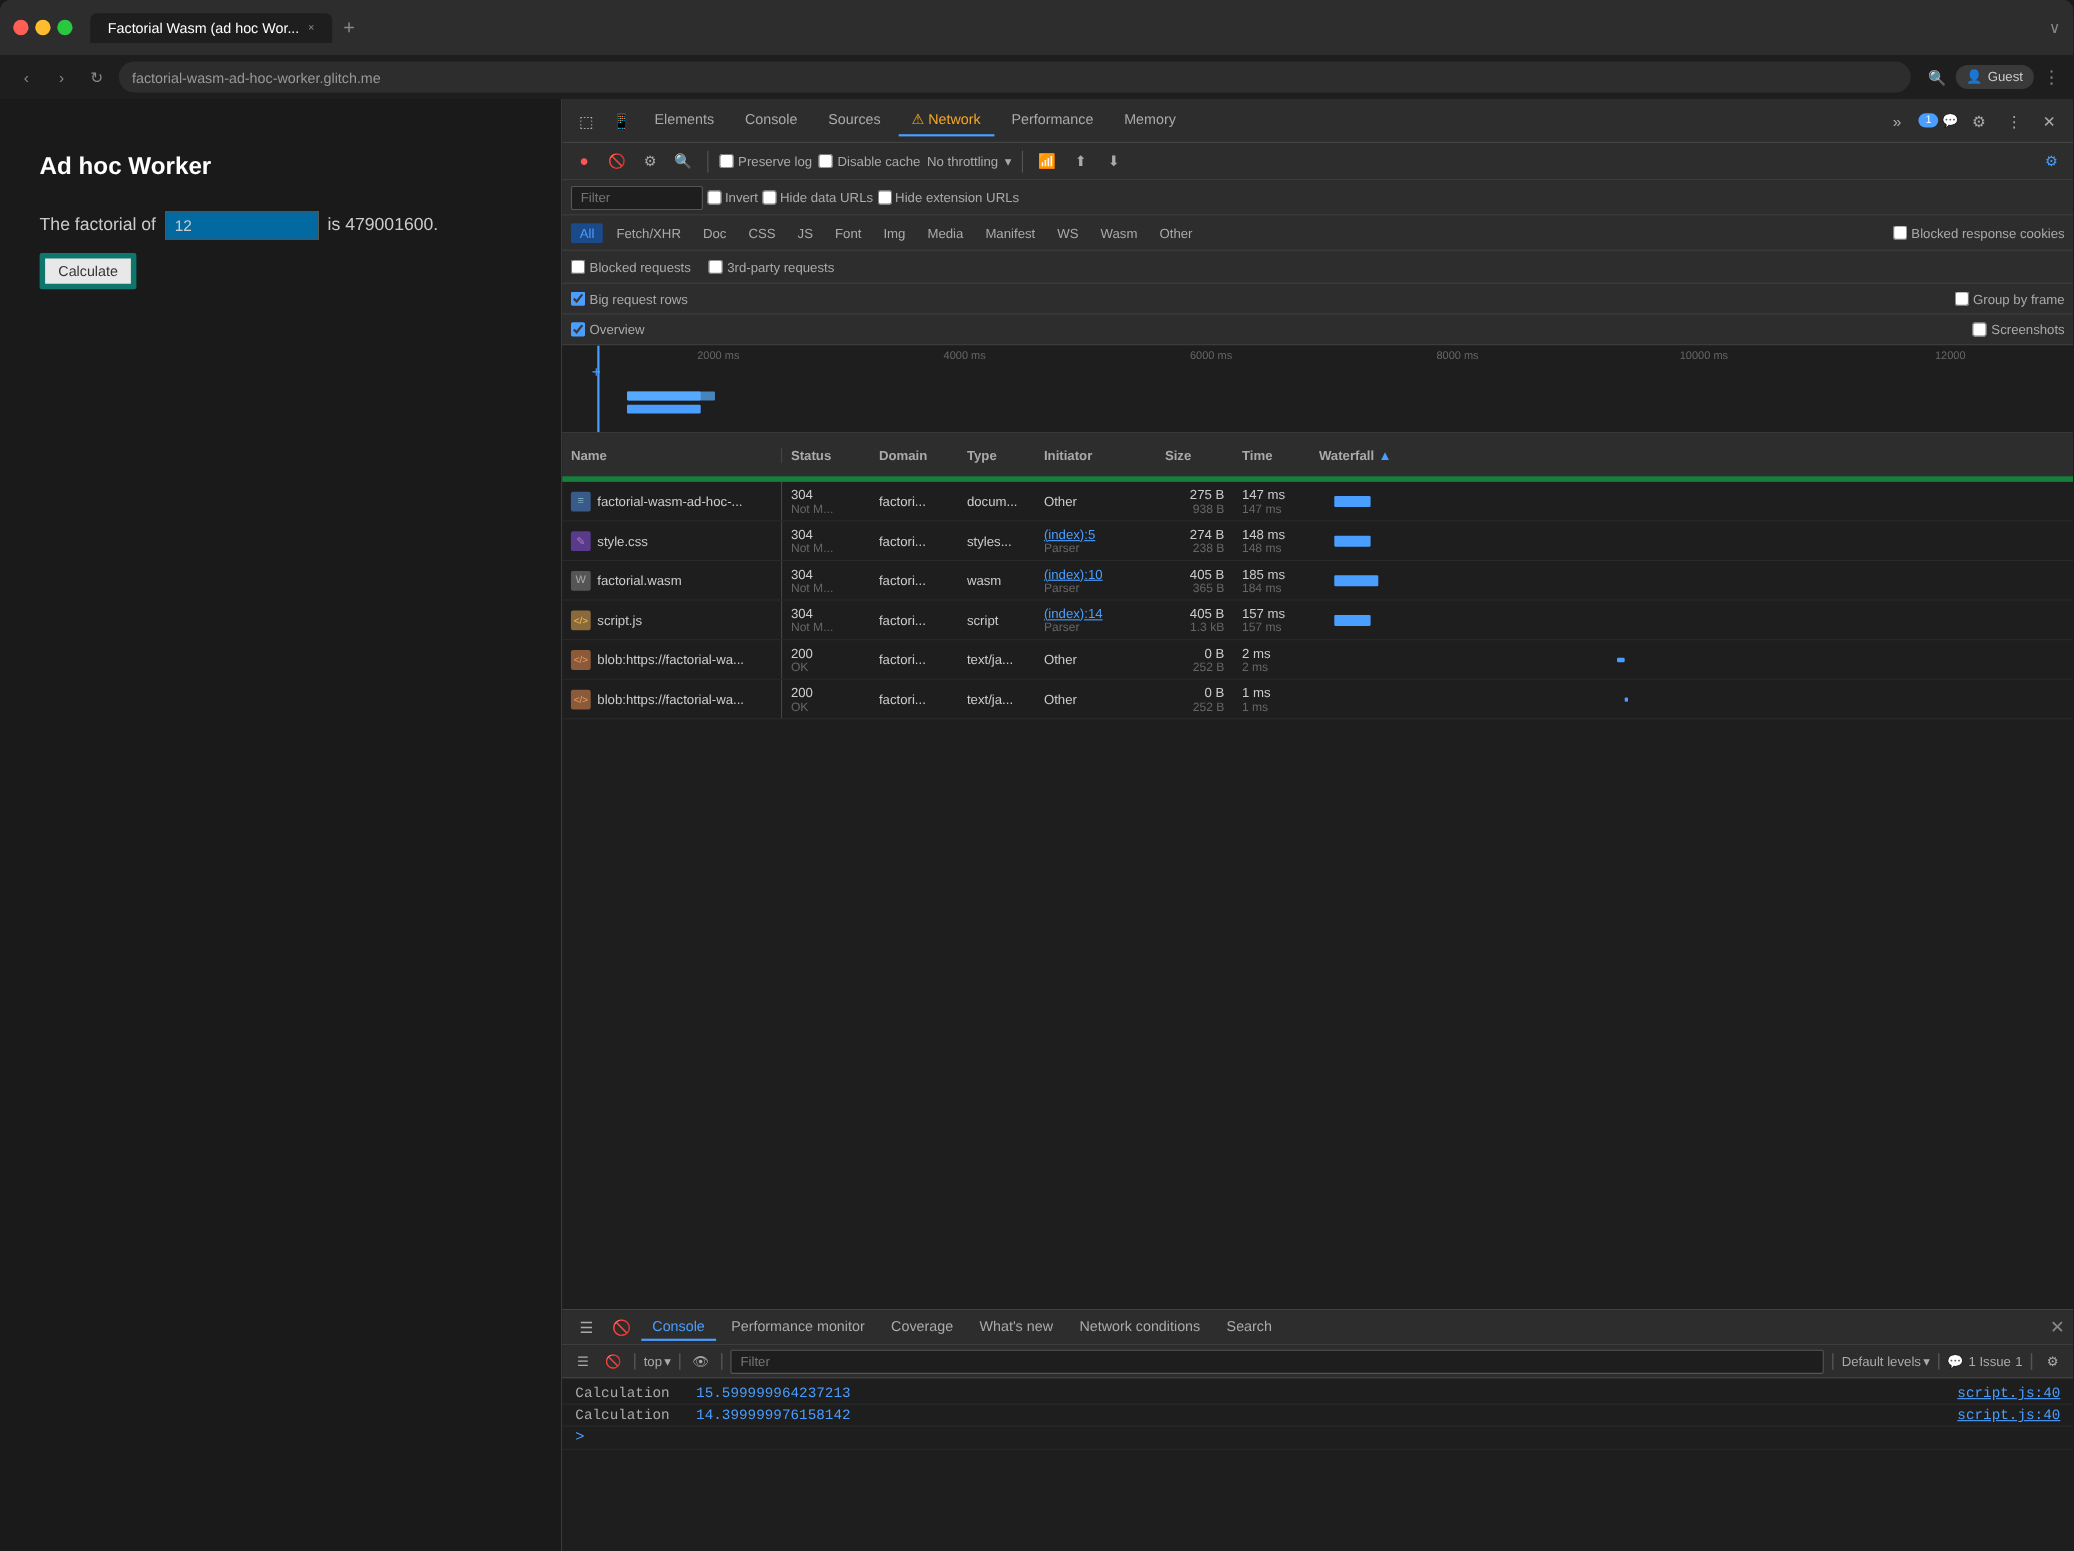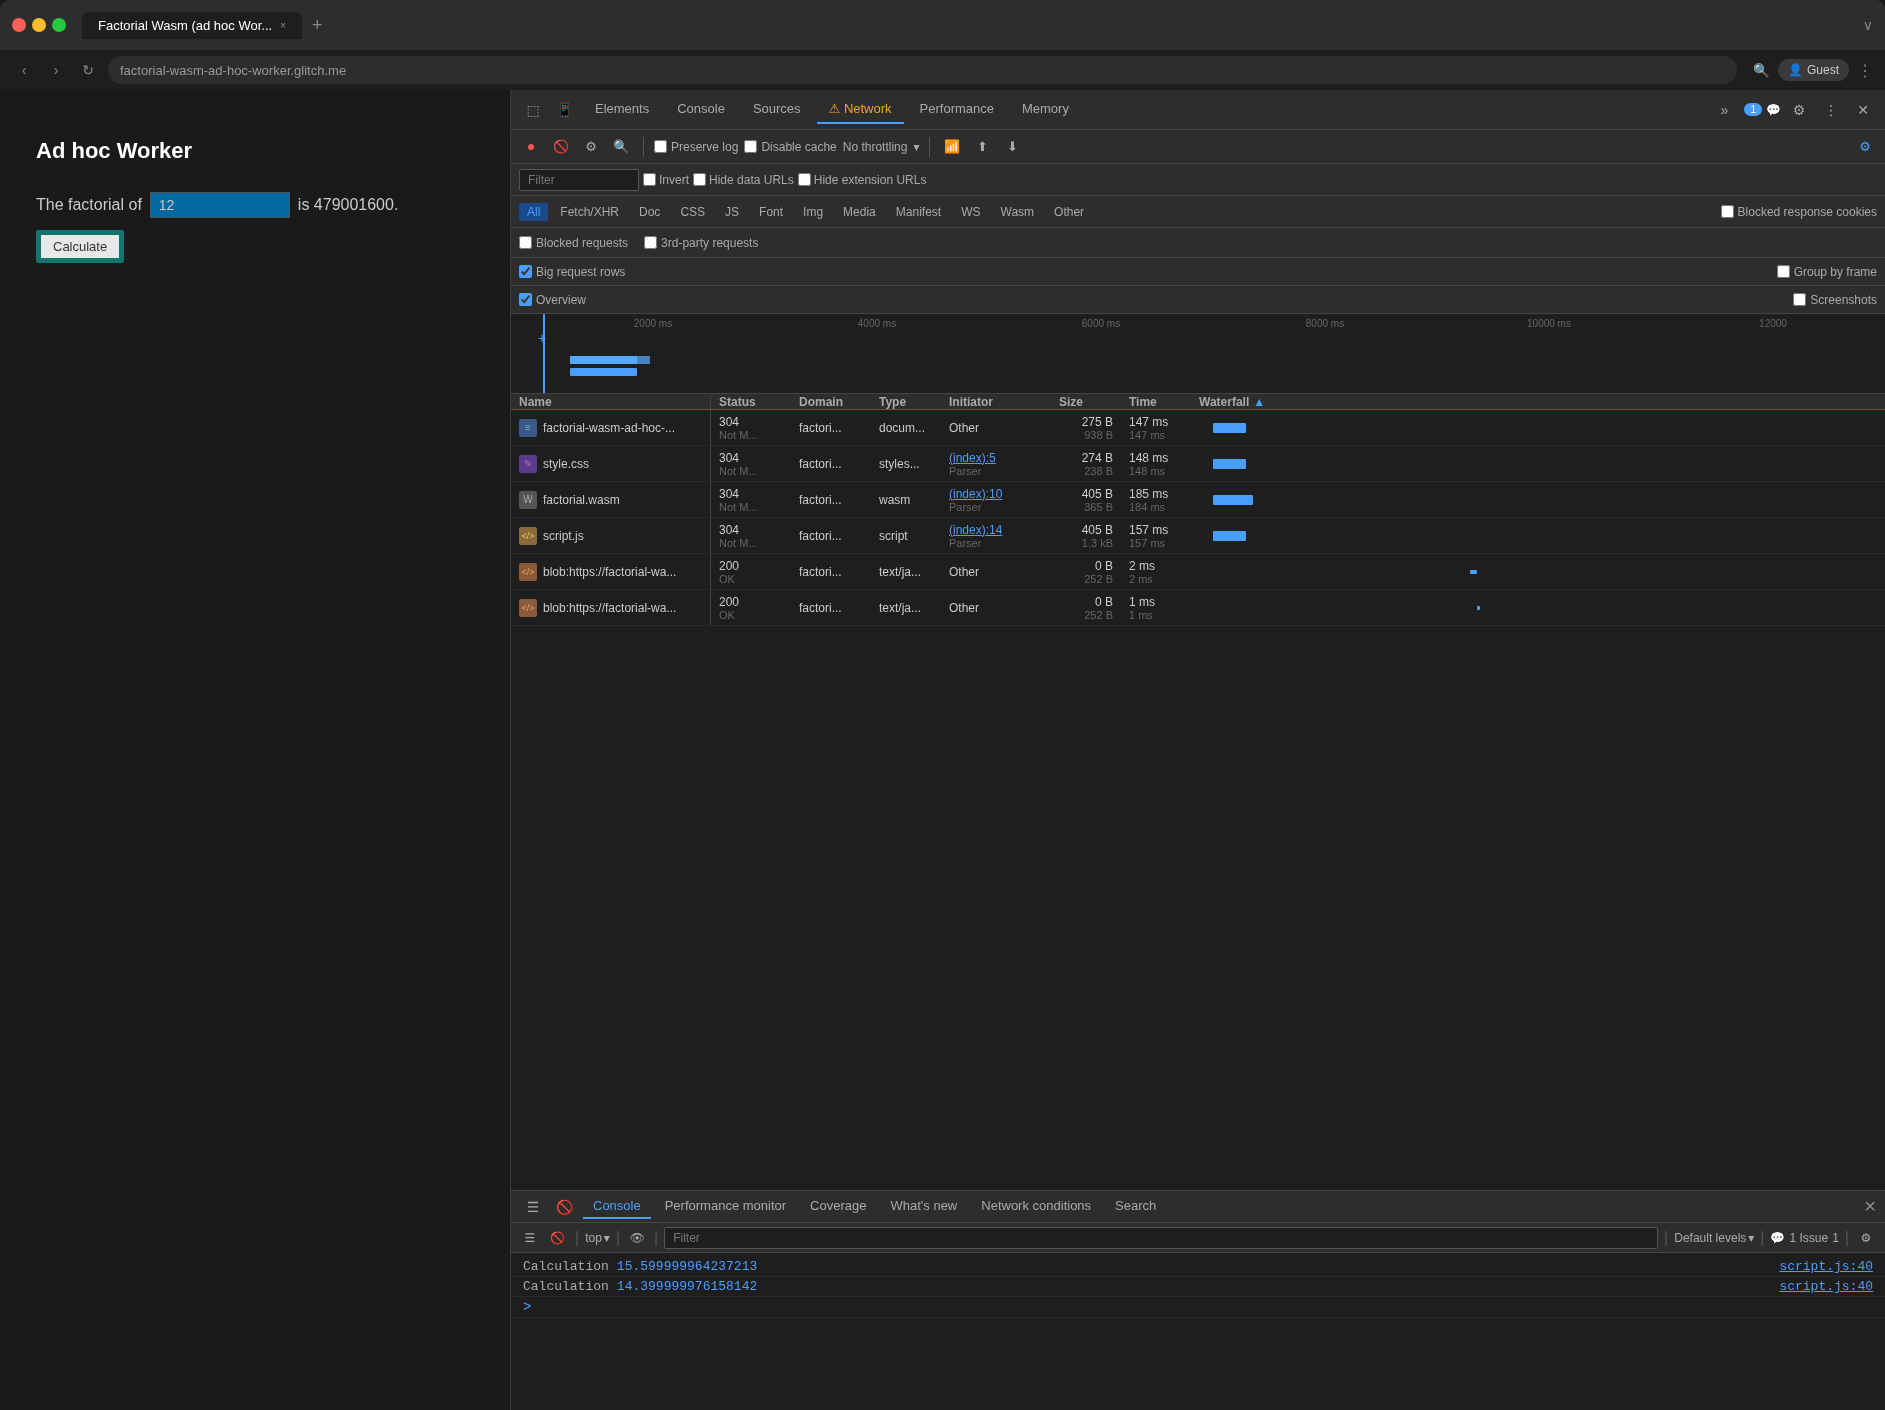--- a/index.html
+++ b/index.html
@@ -462,22 +462,22 @@
     .network-table {
       flex: 1;
       overflow-y: auto;
       overflow-x: hidden;
     }
 
     .table-header {
       background: #2d2d2d;
       display: flex;
       align-items: center;
-      height: 16px;
-      border-bottom: 1px solid #15803d;
+      height: 44px;
+      border-bottom: 5px solid #15803d;
       position: sticky;
       top: 0;
       z-index: 10;
     }
 
     .th {
       color: #aaa;
       font-size: 12px;
       font-weight: 600;
       padding: 0 8px;
@@ -691,21 +691,21 @@
       padding: 4px 0;
     }
 
     .console-line {
       display: flex;
       align-items: center;
       padding: 2px 12px;
       font-size: 13px;
       font-family: 'Monaco', 'Courier New', monospace;
       border-bottom: 1px solid #2a2a2a;
-      gap: 8px;
+      gap: 24px;
     }
 
     .console-label { color: #aaa; }
     .console-value { color: #4a9eff; }
     .console-link { color: #4a9eff; text-decoration: underline; margin-left: auto; }
 
     .console-prompt {
       color: #4a9eff;
       font-size: 14px;
     }

